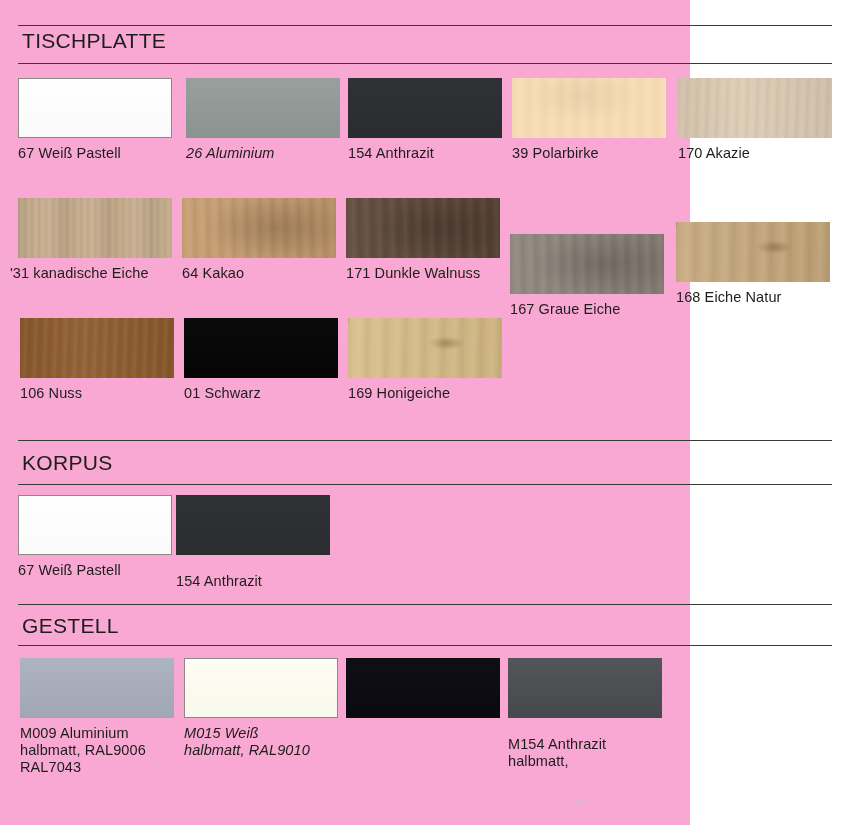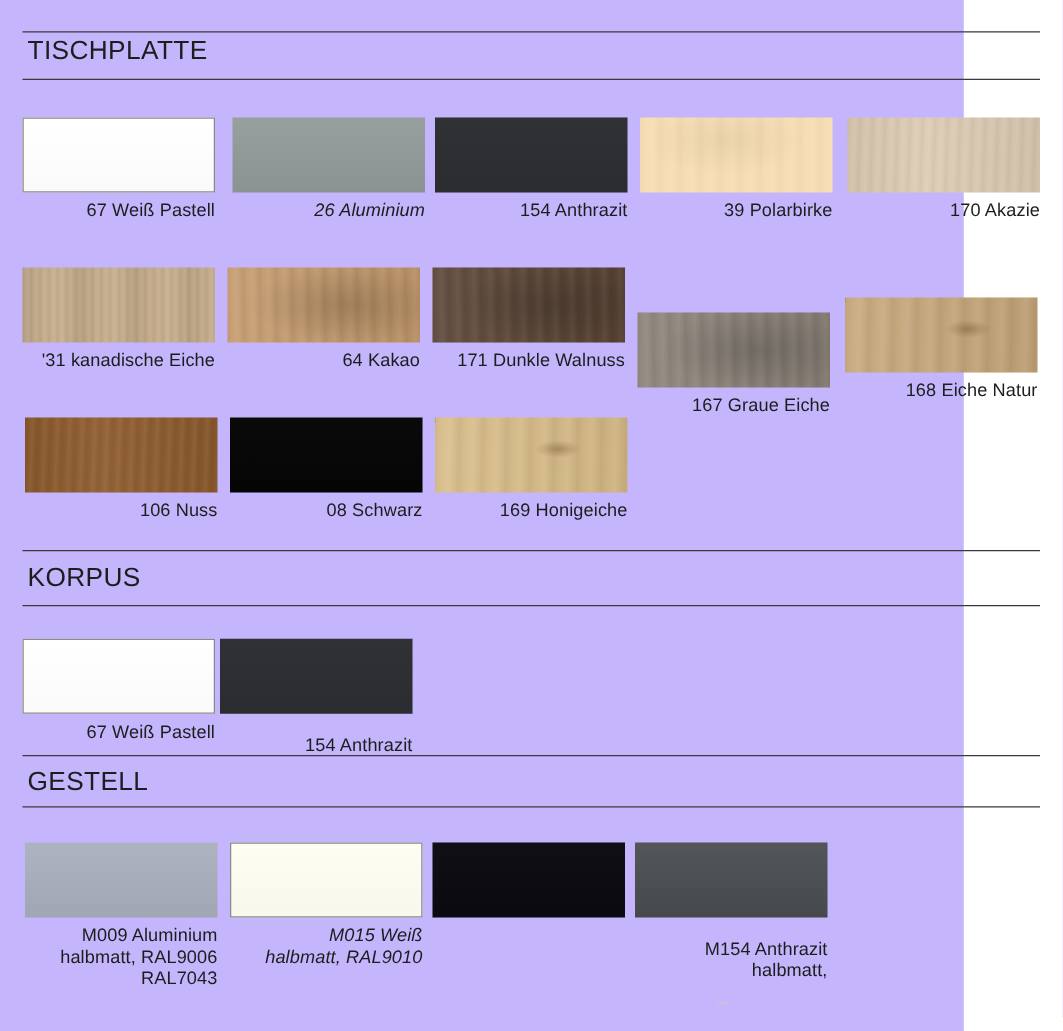--- a/index.html
+++ b/index.html
@@ -11,23 +11,23 @@
   body {
     width: 850px;
     height: 825px;
     font-family: "Liberation Sans", sans-serif;
     color: #1d1d1b;
     position: relative;
     overflow: hidden;
   }
   .page {
     position: relative;
-    width: 771px;
+    width: 690px;
     height: 825px;
-    background: #c4b5fd;
+    background: #f9a8d4;
   }
 
   
   .section {
     position: absolute;
     left: 0;
     width: 850px;
   }
   .rule {
     position: absolute;
@@ -49,22 +49,21 @@
 
   
   .swatch-row {
     position: absolute;
     left: 0;
     width: 850px;
     height: 0;
   }
   .swatch-cell {
     position: absolute;
-    top: 16px;
-    text-align: right;
+    top: 0;
   }
   .swatch {
     width: 154px;
     height: 60px;
     box-sizing: border-box;
     background-repeat: no-repeat;
     background-size: 100% 100%;
   }
   .swatch.bordered {
     border: 1.2px solid #8a8a86;
@@ -192,21 +191,21 @@
       </div>
     </div>
 
     <div class="swatch-row" style="top:318px;">
       <div class="swatch-cell" style="left:20px;">
         <div class="swatch tex-softgrain" style="background-color:#8d5a2c;"></div>
         <div class="swatch-label">106 Nuss</div>
       </div>
       <div class="swatch-cell" style="left:184px;">
         <div class="swatch tex-flat" style="background-color:#050505;"></div>
-        <div class="swatch-label">08 Schwarz</div>
+        <div class="swatch-label">01 Schwarz</div>
       </div>
       <div class="swatch-cell" style="left:348px;">
         <div class="swatch tex-knotty" style="background-color:#d8bb86;"></div>
         <div class="swatch-label">169 Honigeiche</div>
       </div>
     </div>
   </div>
 
   <div class="section" style="top:0;">
     <div class="rule" style="top:440px;"></div>

